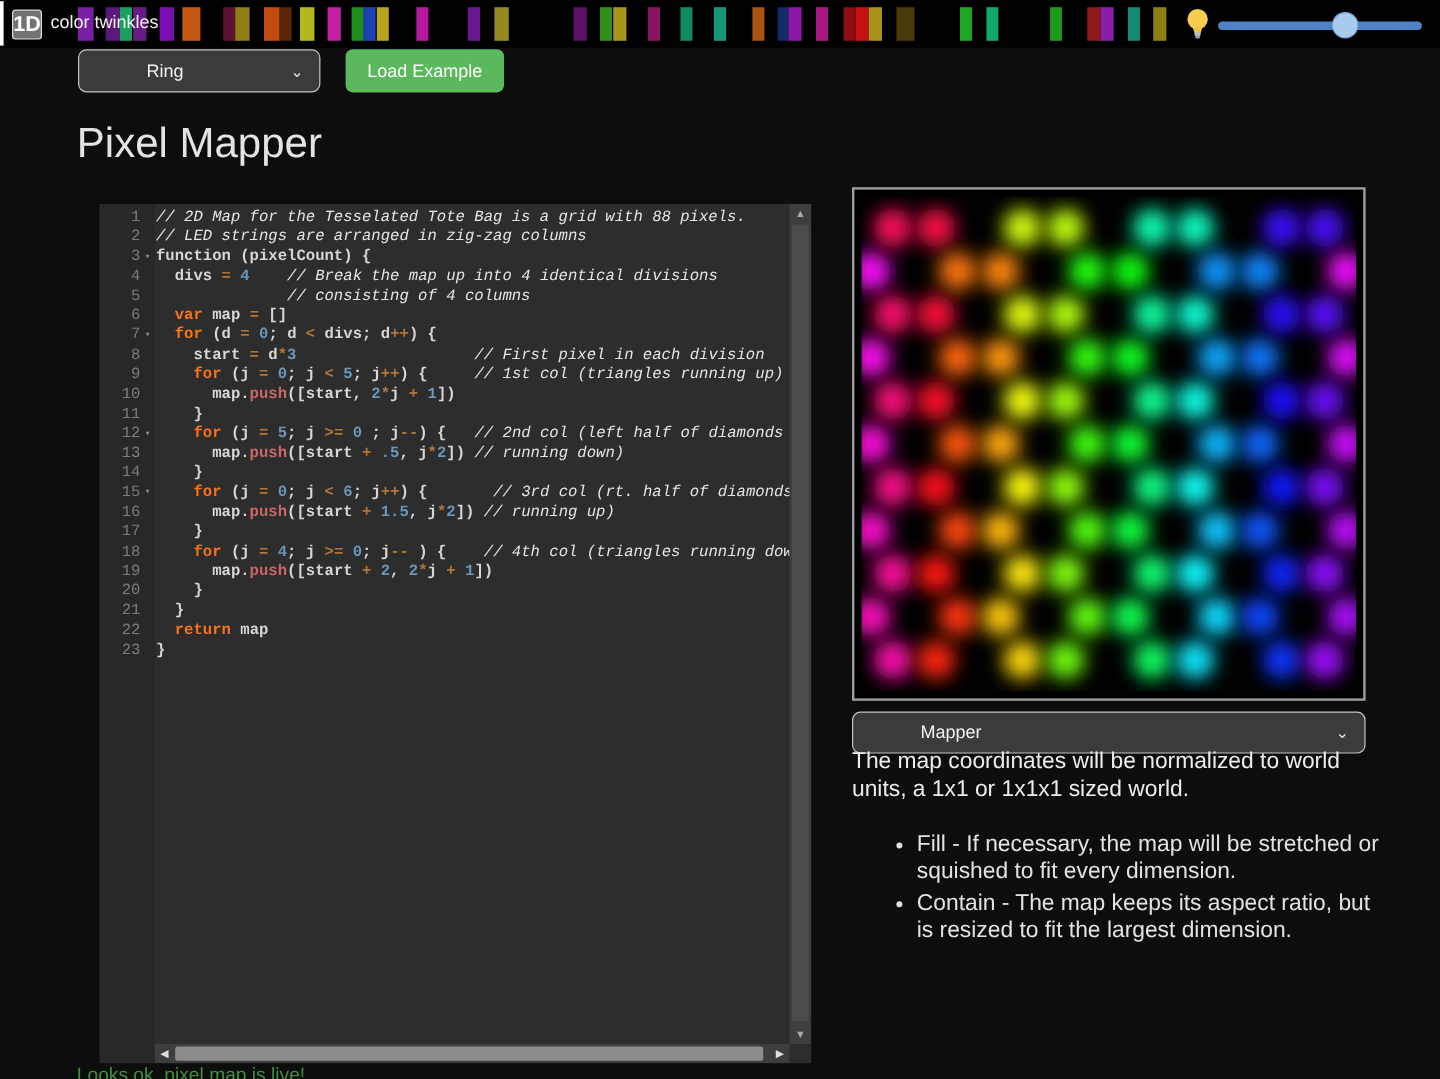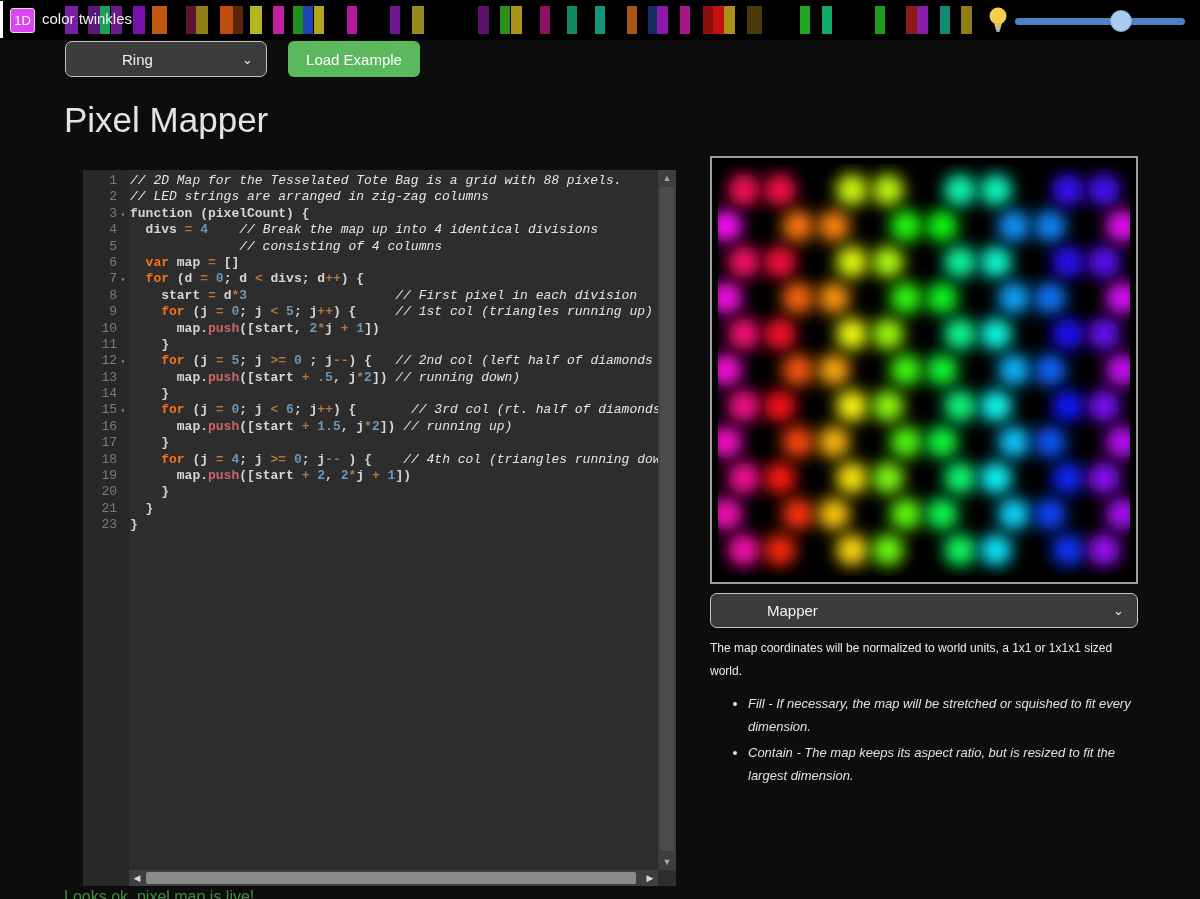--- a/index.html
+++ b/index.html
@@ -5,22 +5,22 @@
   * { margin:0; padding:0; box-sizing:border-box; }
   html,body { width:1200px; height:899px; overflow:hidden; background:#0d0d0d;
               font-family:"Liberation Sans", sans-serif; }
 
   
   .topbar { position:absolute; left:0; top:0; width:1200px; height:40px; background:#000; }
   .topbar-edge { position:absolute; left:0; top:1px; width:3px; height:37px; background:#fff; }
   .led-strip { position:absolute; left:0; top:0; width:1200px; height:40px; }
   .led-bar { position:absolute; top:6px; height:28px; }
   .dim-badge { position:absolute; left:10px; top:8px; width:25px; height:25px;
-               border:1px solid #ddd; border-radius:3px; color:#fff; font-size:13px;
-               display:flex; align-items:center; justify-content:center; background:#d946ef; z-index:3; }
+               border:1px solid #ddd; border-radius:3px; color:#fff; font-size:18px;
+               display:flex; align-items:center; justify-content:center; background:#737373; z-index:3;font-weight:bold; }
   .pattern-name { position:absolute; left:42px; top:10px; color:#f0f0f0; font-size:15px; z-index:3; }
   .bulb { position:absolute; left:986px; top:6px; z-index:3; }
   .slider { position:absolute; left:1015px; top:9px; width:170px; height:24px; z-index:3; }
   .slider-track { position:absolute; left:0; top:9px; width:170px; height:7px;
                   background:#4d82c4; border-radius:4px; }
   .slider-thumb { position:absolute; top:1px; width:22px; height:22px; border-radius:50%;
                   background:#a9cbee; border:1px solid #7fa9d6; }
 
   
   .select-box { position:absolute; background:#3b3b3b; border:1px solid #c4c4c4; border-radius:7px;
@@ -63,24 +63,24 @@
                     text-align:center; line-height:16px; }
   .hscroll .thumb { position:absolute; left:17px; top:2px; right:22px; height:12px;
                     background:#8c8c8c; border-radius:2px; }
 
   .status-msg { position:absolute; left:64px; top:888px; font-size:16px; }
 
   
   .preview-frame { position:absolute; left:710px; top:156px; width:428px; height:428px;
                    border:2px solid #9e9e9e; background:#000; padding:6px; }
   #scale-select { left:710px; top:593px; width:428px; height:35px; }
-  .map-desc { position:absolute; left:710px; top:637px; width:434px; color:#ececec;
-              font-size:12px; line-height:23px; }
-  .map-bullets { position:absolute; left:748px; top:692px; width:392px; color:#e2e2e2;
-                 font-size:13px; line-height:23px;font-style:italic; }
+  .map-desc { position:absolute; left:710px; top:623px; width:434px; color:#ececec;
+              font-size:19px; line-height:23px; }
+  .map-bullets { position:absolute; left:764px; top:692px; width:392px; color:#e2e2e2;
+                 font-size:19px; line-height:23px; }
   .map-bullets li { margin-bottom:3px; }
 </style>
 </head>
 <body>
 
 <div class="topbar">
   <div class="led-strip" id="led-strip">
       <div class="led-bar" style="left: 65px; width: 13px; background: rgb(122, 30, 166);"></div>
       <div class="led-bar" style="left: 88px; width: 12px; background: rgb(90, 24, 120);"></div>
       <div class="led-bar" style="left: 100px; width: 10px; background: rgb(24, 160, 92);"></div>
@@ -163,20 +163,21 @@
       <div class="code-line"><span class="ln">12</span><span class="fold">▾</span><span class="code-text"><span class="tok-k">    for</span><span class="tok-w"> (j </span><span class="tok-o">=</span><span class="tok-w"> </span><span class="tok-n">5</span><span class="tok-w">; j </span><span class="tok-o">&gt;=</span><span class="tok-w"> </span><span class="tok-n">0</span><span class="tok-w"> ; j</span><span class="tok-o">--</span><span class="tok-w">) {   </span><span class="tok-c">// 2nd col (left half of diamonds</span></span></div>
       <div class="code-line"><span class="ln">13</span><span class="fold"></span><span class="code-text"><span class="tok-w">      map.</span><span class="tok-p">push</span><span class="tok-w">([start </span><span class="tok-o">+</span><span class="tok-w"> </span><span class="tok-n">.5</span><span class="tok-w">, j</span><span class="tok-o">*</span><span class="tok-n">2</span><span class="tok-w">]) </span><span class="tok-c">// running down)</span></span></div>
       <div class="code-line"><span class="ln">14</span><span class="fold"></span><span class="code-text"><span class="tok-w">    }</span></span></div>
       <div class="code-line"><span class="ln">15</span><span class="fold">▾</span><span class="code-text"><span class="tok-k">    for</span><span class="tok-w"> (j </span><span class="tok-o">=</span><span class="tok-w"> </span><span class="tok-n">0</span><span class="tok-w">; j </span><span class="tok-o">&lt;</span><span class="tok-w"> </span><span class="tok-n">6</span><span class="tok-w">; j</span><span class="tok-o">++</span><span class="tok-w">) {       </span><span class="tok-c">// 3rd col (rt. half of diamonds</span></span></div>
       <div class="code-line"><span class="ln">16</span><span class="fold"></span><span class="code-text"><span class="tok-w">      map.</span><span class="tok-p">push</span><span class="tok-w">([start </span><span class="tok-o">+</span><span class="tok-w"> </span><span class="tok-n">1.5</span><span class="tok-w">, j</span><span class="tok-o">*</span><span class="tok-n">2</span><span class="tok-w">]) </span><span class="tok-c">// running up)</span></span></div>
       <div class="code-line"><span class="ln">17</span><span class="fold"></span><span class="code-text"><span class="tok-w">    }</span></span></div>
       <div class="code-line"><span class="ln">18</span><span class="fold"></span><span class="code-text"><span class="tok-k">    for</span><span class="tok-w"> (j </span><span class="tok-o">=</span><span class="tok-w"> </span><span class="tok-n">4</span><span class="tok-w">; j </span><span class="tok-o">&gt;=</span><span class="tok-w"> </span><span class="tok-n">0</span><span class="tok-w">; j</span><span class="tok-o">--</span><span class="tok-w"> ) {    </span><span class="tok-c">// 4th col (triangles running down)</span></span></div>
       <div class="code-line"><span class="ln">19</span><span class="fold"></span><span class="code-text"><span class="tok-w">      map.</span><span class="tok-p">push</span><span class="tok-w">([start </span><span class="tok-o">+</span><span class="tok-w"> </span><span class="tok-n">2</span><span class="tok-w">, </span><span class="tok-n">2</span><span class="tok-o">*</span><span class="tok-w">j </span><span class="tok-o">+</span><span class="tok-w"> </span><span class="tok-n">1</span><span class="tok-w">])</span></span></div>
       <div class="code-line"><span class="ln">20</span><span class="fold"></span><span class="code-text"><span class="tok-w">    }</span></span></div>
       <div class="code-line"><span class="ln">21</span><span class="fold"></span><span class="code-text"><span class="tok-w">  }</span></span></div>
+      <div class="code-line"><span class="ln">22</span><span class="fold"></span><span class="code-text"><span class="tok-k">  return</span><span class="tok-w"> map</span></span></div>
       <div class="code-line"><span class="ln">23</span><span class="fold"></span><span class="code-text"><span class="tok-w">}</span></span></div>
     </div>
   <div class="vscroll">
     <div class="arrow" style="top:0">▲</div>
     <div class="thumb"></div>
     <div class="arrow" style="bottom:0">▼</div>
   </div>
   <div class="hscroll">
     <div class="arrow" style="left:0">◀</div>
     <div class="thumb"></div>

